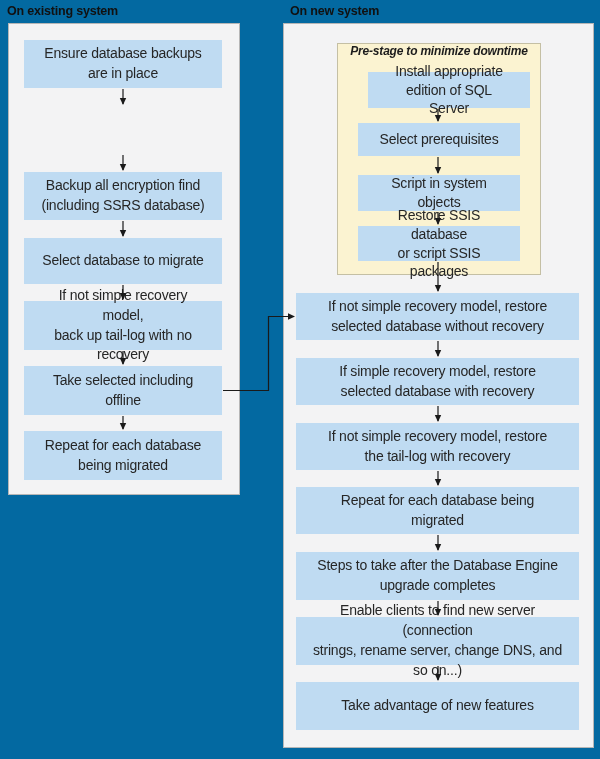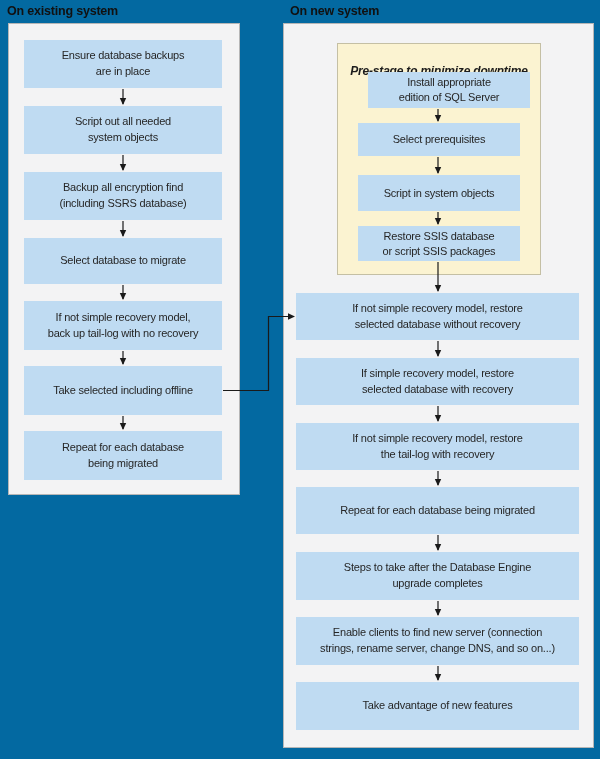--- a/index.html
+++ b/index.html
@@ -22,27 +22,27 @@
   }
   .panel{
     position:absolute;background:var(--panel-fill);border:1px solid var(--panel-border);
     box-sizing:border-box;
   }
   .prestage{
     position:absolute;background:var(--prestage-fill);border:1px solid var(--prestage-border);
     box-sizing:border-box;
   }
   .prestage-title{
-    margin-top:20px;text-align:center;font-size:12px;font-weight:bold;font-style:italic;
+    margin-top:0;text-align:center;font-size:12px;font-weight:bold;font-style:italic;
     letter-spacing:-0.2px;color:#1c1c1c;
   }
   .node{
     position:absolute;background:var(--node-fill);box-sizing:border-box;
     display:flex;align-items:center;justify-content:center;text-align:center;
-    font-size:11px;line-height:1.42;letter-spacing:-0.2px;white-space:pre-line;
+    font-size:14px;line-height:1.42;letter-spacing:-0.2px;white-space:pre-line;
     padding:0 17px;
   }
   .node.compact{line-height:1.35;}
   svg.arrows{position:absolute;left:0;top:0;pointer-events:none;}
   svg.arrows path{stroke:var(--arrow);stroke-width:1.2;fill:none;}
   svg.arrows marker path{fill:var(--arrow);stroke:none;}
 </style>
 </head>
 <body>
 
@@ -53,22 +53,20 @@
 
   <div class="panel" style="left:8px;top:23px;width:232px;height:472px"></div>
   <div class="panel" style="left:283px;top:23px;width:311px;height:725px"></div>
 
   <div class="prestage" style="left:337px;top:43px;width:204px;height:232px">
     <div class="prestage-title">Pre-stage to minimize downtime</div>
   </div>
 
   <div class="node" style="left:24px;top:40px;width:198px;height:48px">Ensure database backups
 are in place</div>
-  <div class="node" style="left:24px;top:106px;width:198px;height:48px">Script out all needed
-system objects</div>
   <div class="node" style="left:24px;top:172px;width:198px;height:48px">Backup all encryption find
 (including SSRS database)</div>
   <div class="node" style="left:24px;top:238px;width:198px;height:46px">Select database to migrate</div>
   <div class="node" style="left:24px;top:301px;width:198px;height:49px">If not simple recovery model,
 back up tail-log with no recovery</div>
   <div class="node" style="left:24px;top:366px;width:198px;height:49px">Take selected including offline</div>
   <div class="node" style="left:24px;top:431px;width:198px;height:49px">Repeat for each database
 being migrated</div>
 
   <div class="node compact" style="left:368px;top:72px;width:162px;height:36px">Install appropriate

